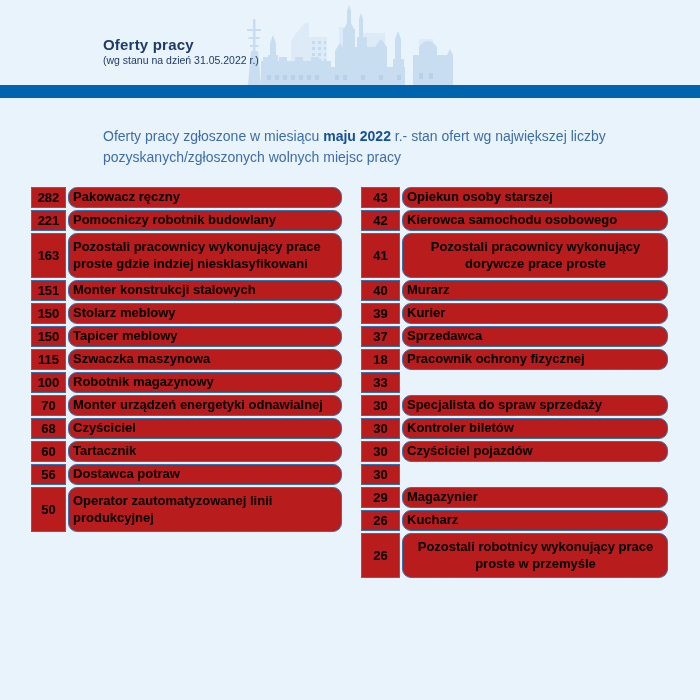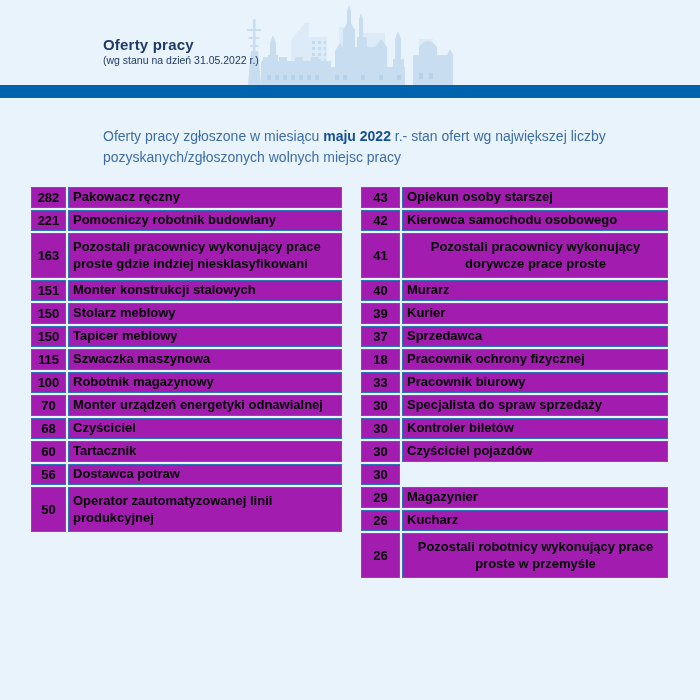--- a/index.html
+++ b/index.html
@@ -33,38 +33,39 @@
   .intro b{color:#174f97;font-weight:bold;}
   
   .jobs-table{
     position:absolute;top:187px;
     display:flex;flex-direction:column;gap:2px;
   }
   .jobs-table.left{left:31px;width:311px;}
   .jobs-table.right{left:361px;width:307px;text-align:center;}
   .job-row{display:flex;gap:2px;}
   .cell{
-    background:#a21caf;
+    background:#b91c1c;
     border:1.5px solid #2e75b6;
     box-sizing:border-box;
     display:flex;align-items:center;
     min-height:21px;
   }
   .job-row.tall .cell{min-height:45px;}
   .cell.num{
     justify-content:center;
     font-size:13px;font-weight:bold;color:#000;
     flex:0 0 35px;
   }
   .jobs-table.right .cell.num{flex:0 0 39px;}
   .cell.label{
     flex:1 1 auto;
     padding:1px 3px 1px 4px;
     font-size:13px;font-weight:bold;color:#000;
     line-height:16.5px;
+    border-radius:9px;
   }
 </style>
 </head>
 <body>
 
 <div class="header">
   <div class="title-block">
     <div class="page-title">Oferty pracy</div>
     <div class="page-subtitle">(wg stanu na dzień 31.05.2022 r.)</div>
   </div>
@@ -233,21 +234,20 @@
     <div class="job-row">
       <div class="cell num">37</div>
       <div class="cell label">Sprzedawca</div>
     </div>
     <div class="job-row">
       <div class="cell num">18</div>
       <div class="cell label">Pracownik ochrony fizycznej</div>
     </div>
     <div class="job-row">
       <div class="cell num">33</div>
-      <div class="cell label">Pracownik biurowy</div>
     </div>
     <div class="job-row">
       <div class="cell num">30</div>
       <div class="cell label">Specjalista do spraw sprzedaży</div>
     </div>
     <div class="job-row">
       <div class="cell num">30</div>
       <div class="cell label">Kontroler biletów</div>
     </div>
     <div class="job-row">

